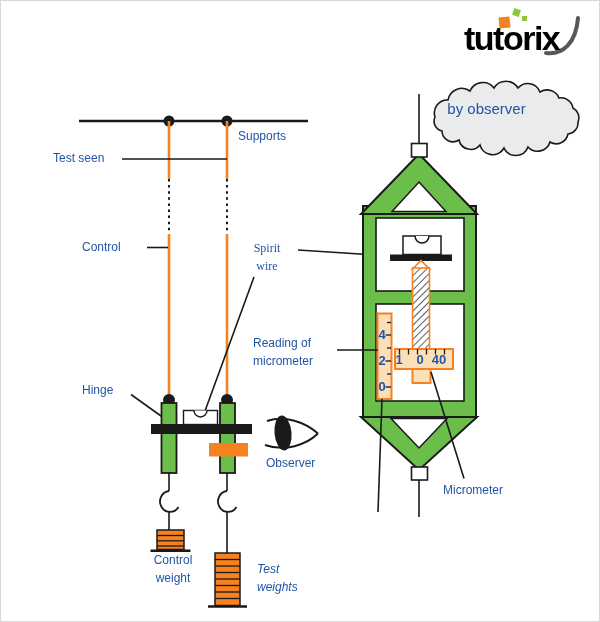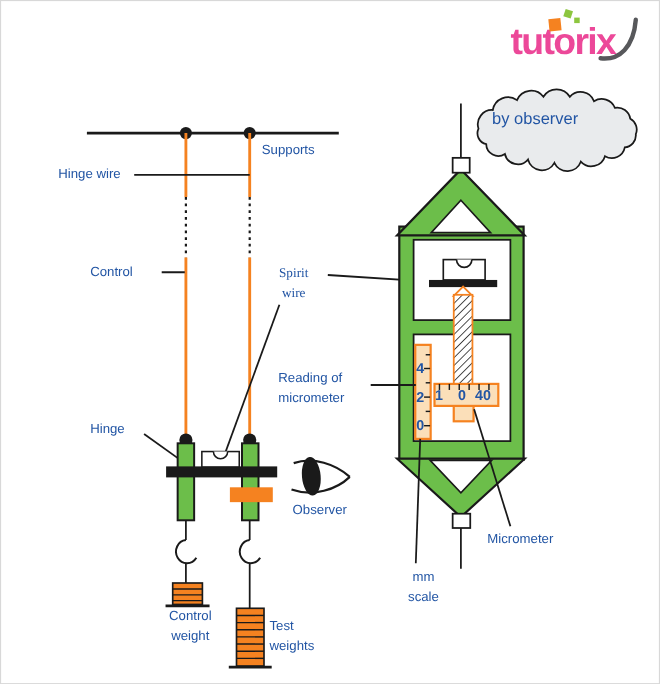--- a/index.html
+++ b/index.html
@@ -14,21 +14,21 @@
     white-space:nowrap;
   }
   .lbl.center{text-align:center;white-space:normal;}
   .lbl.small{font-size:15px;line-height:16.5px;}
   .tick{
     position:absolute;color:#2255a4;font-weight:bold;font-size:13px;
     text-align:center;line-height:13px;
   }
   .logo-text{
     position:absolute;left:463px;top:21px;font-size:34px;font-weight:bold;
-    color:#ec4899;letter-spacing:-1.5px;line-height:33px;
+    color:#000000;letter-spacing:-1.5px;line-height:33px;
   }
   .sq{position:absolute;}
   .sq.orange{left:498px;top:16px;width:11px;height:11px;background:#f58220;transform:rotate(-6deg);}
   .sq.green1{left:512px;top:8px;width:7px;height:7px;background:#8dc63f;transform:rotate(18deg);}
   .sq.green2{left:521px;top:15px;width:5px;height:5px;background:#8dc63f;}
 </style>
 </head>
 <body>
 
 <div class="stage">
@@ -163,47 +163,43 @@
       <line x1="381" y1="398" x2="377" y2="511" stroke="#1a1a1a" stroke-width="1.6"></line>
       <line x1="430" y1="371" x2="463" y2="477.5" stroke="#1a1a1a" stroke-width="1.6"></line>
 
       <path d="M434,116 A13,13 0 0 1 447,99 A14,14 0 0 1 469,90 A14,14 0 0 1 493,87 A14,14 0 0 1 517,87 A13,13 0 0 1 539,91 A13,13 0 0 1 558,97 A12,12 0 0 1 572,107 A11,11 0 0 1 577,121 A11,11 0 0 1 567,133 A12,12 0 0 1 549,141 A13,13 0 0 1 527,146 A13,13 0 0 1 503,147 A13,13 0 0 1 479,144 A12,12 0 0 1 458,139 A11,11 0 0 1 441,130 A10,10 0 0 1 434,116 Z" fill="#e9ebed" stroke="#1a1a1a" stroke-width="1.6"></path>
     </g>
 
     <path d="M545,52 C562,54 575,42 577,17" fill="none" stroke="#57585b" stroke-width="4" stroke-linecap="round"></path>
   </svg>
 
   <div class="lbl" style="left:237px;top:127px;">Supports</div>
-  <div class="lbl" style="left:52px;top:149px;">Hinge wire</div>
+  <div class="lbl" style="left:52px;top:149px;">Test seen</div>
   <div class="lbl" style="left:81px;top:238px;">Control</div>
   <div class="lbl center" style="left:238px;top:239px;width:56px;font-family:Liberation Serif, serif;">
     <div>Spirit</div>
     <div>wire</div>
   </div>
   <div class="lbl" style="left:81px;top:381px;">Hinge</div>
   <div class="lbl" style="left:265px;top:454px;">Observer</div>
   <div class="lbl center" style="left:134px;top:551px;width:76px;">
     <div>Control</div>
     <div>weight</div>
   </div>
-  <div class="lbl" style="left:244px;top:560px;">
+  <div class="lbl" style="left:256px;top:560px;font-style:italic;">
     <div>Test</div>
     <div>weights</div>
   </div>
 
   <div class="lbl small center" style="left:428px;top:100px;width:115px;">
     <div>by observer</div>
   </div>
   <div class="lbl" style="left:252px;top:333px;line-height:18px;">
     <div>Reading of</div>
     <div>micrometer</div>
-  </div>
-  <div class="lbl center" style="left:352px;top:515px;width:64px;">
-    <div>mm</div>
-    <div>scale</div>
   </div>
   <div class="lbl" style="left:442px;top:481px;">Micrometer</div>
 
   <div class="tick" style="left:374px;top:327px;width:14px;">4</div>
   <div class="tick" style="left:374px;top:353px;width:14px;">2</div>
   <div class="tick" style="left:374px;top:379px;width:14px;">0</div>
   <div class="tick" style="left:389px;top:352px;width:18px;">1</div>
   <div class="tick" style="left:412px;top:352px;width:14px;">0</div>
   <div class="tick" style="left:429px;top:352px;width:18px;">40</div>
 

